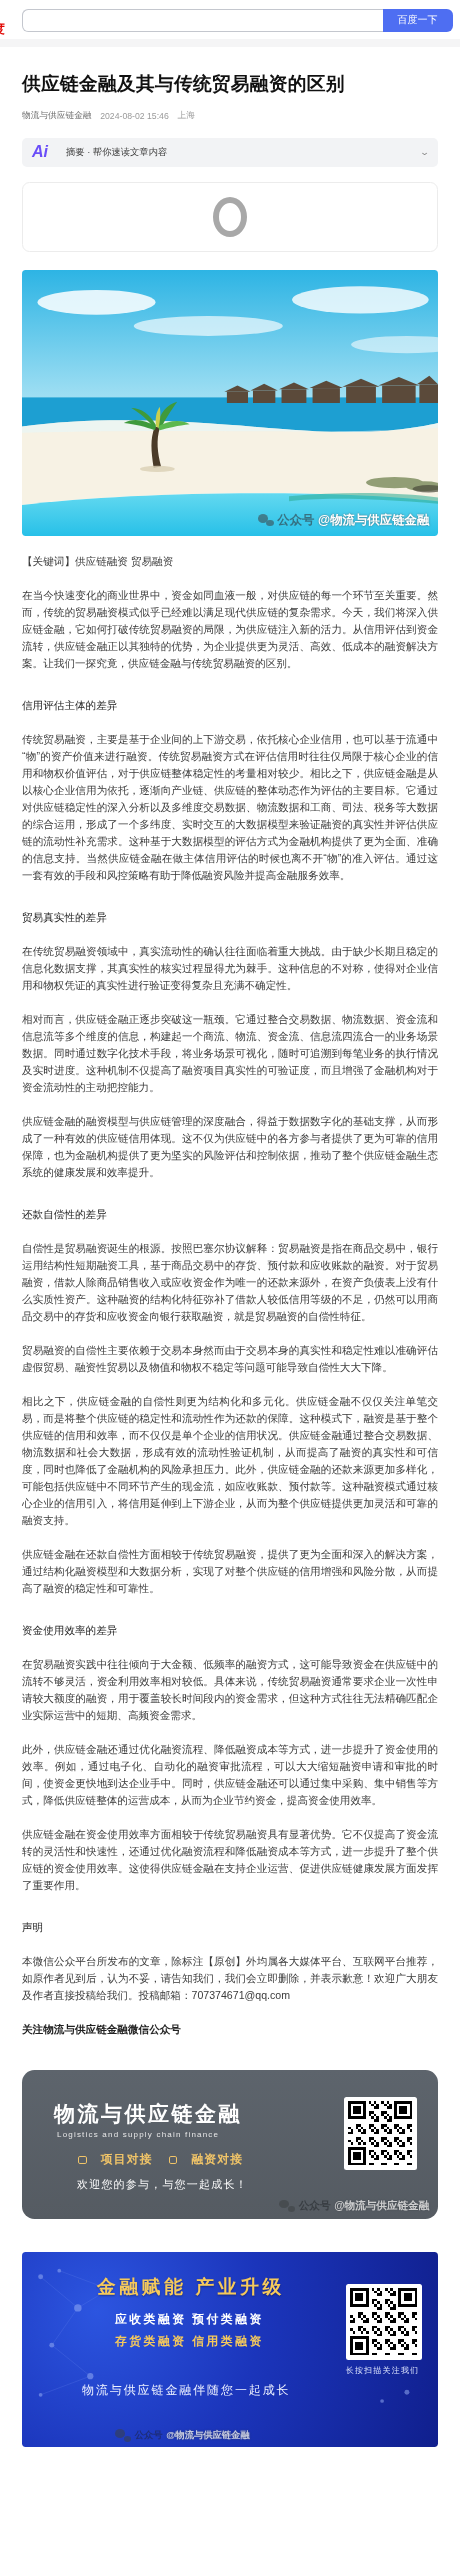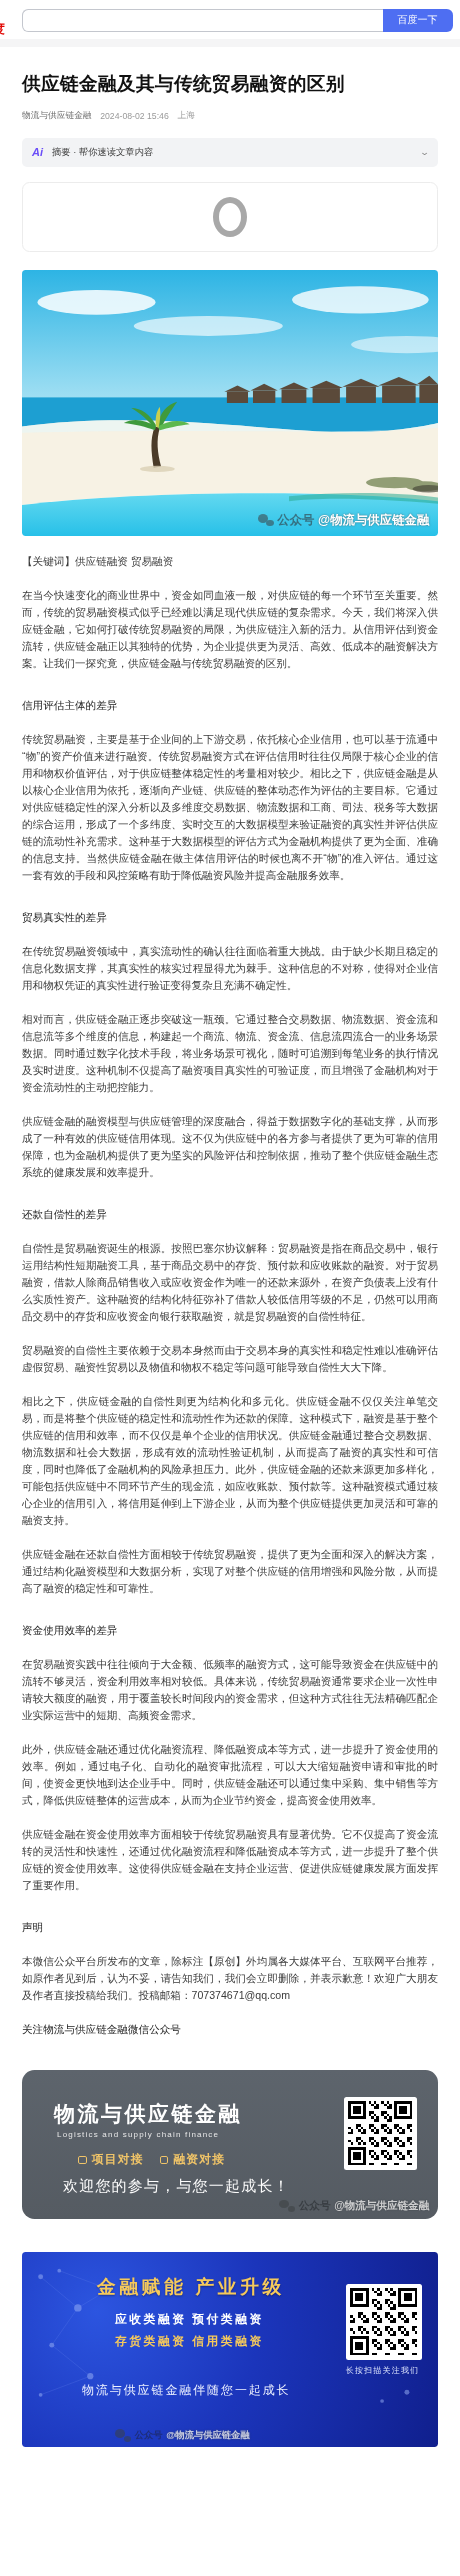--- a/index.html
+++ b/index.html
@@ -33,21 +33,21 @@
     letter-spacing:0.3px;
   }
   .meta { margin-top:13.7px; font-size:8.7px; color:#9a9a9a; display:flex; gap:8.7px; align-items:center; }
   .meta .account { color:#6e6e6e; cursor:pointer; }
 
   
   .ai-bar {
     margin-top:16px; height:29px; background:#f2f3f5; border-radius:5px;
     display:flex; align-items:center; padding:0 10px; cursor:pointer;
   }
-  .ai-logo { color:#6a4df8; font-weight:bold; font-size:11px; font-style:italic; margin-right:9px; }
+  .ai-logo { color:#6a4df8; font-weight:bold; font-size:16px; font-style:italic; margin-right:18px; }
   .ai-text { font-size:9.3px; color:#3d3d3d; }
   .ai-chevron { margin-left:auto; color:#8a8a8a; font-size:8.7px; transform:scaleX(1.4); }
 
   
   .loader-card {
     margin-top:15px; height:70px; border:0.6px solid #ececec; border-radius:7.5px;
     display:flex; align-items:center; justify-content:center; background:#fff;
   }
   .spinner {
     width:34px; height:40px; border:6.2px solid #a8a8a8; border-radius:50%;
@@ -65,35 +65,35 @@
     content:""; position:absolute; background:#3c4043; border-radius:50%;
   }
   .wm-icon::before { width:10px; height:8.7px; left:0; top:0; }
   .wm-icon::after  { width:7.5px; height:6.2px; right:0; bottom:0; }
   .wm-label { color:rgba(50,55,60,.6); }
   .wm-handle { color:#fff; text-shadow:0 0 1.9px rgba(70,75,80,.8); }
 
   
   .article-body { margin-top:5px; padding-bottom:3.7px; }
   .para { font-size:10.6px; line-height:17px; color:#3b3b3b; margin:17px 0; text-align:justify; }
-  .para.bold { font-weight:normal; color:#222; }
+  .para.bold { font-weight:bold; color:#222; }
   .sec-h { font-size:10.6px; line-height:17px; font-weight:normal; color:#222; margin:25px 0 0 0; }
   .sec-h + .para { margin-top:17px; }
 
   
   .banner-dark {
     margin-top:11.2px; height:149px; background:linear-gradient(180deg,#5d646c,#555b62);
     border-radius:12.4px; position:relative; overflow:hidden; color:#fff; cursor:pointer;
   }
   .bd-title { position:absolute; left:32px; top:30px; font-size:21px; font-weight:bold; letter-spacing:2.5px; }
   .bd-sub { position:absolute; left:35px; top:60px; font-size:8px; letter-spacing:1.2px; color:#e8e8e8; }
   .bd-tags { position:absolute; left:56px; top:82px; display:flex; gap:16px; align-items:center; }
-  .bd-tag { color:#f0c468; font-size:11.8px; font-weight:bold; letter-spacing:1.2px; display:flex; align-items:center; gap:5px; }
+  .bd-tag { color:#f0c468; font-size:11.8px; font-weight:bold; letter-spacing:1.2px; display:flex; align-items:center; gap:14px; }
   .bd-tag .t-icon { width:8.7px; height:8.7px; border:1.2px solid #f0c468; border-radius:1.9px; display:inline-block; }
-  .bd-slogan { position:absolute; left:41px; top:107px; font-size:15px; letter-spacing:1.2px; color:#fdfdfd; }
+  .bd-slogan { position:absolute; left:55px; top:107px; font-size:11px; letter-spacing:1.2px; color:#fdfdfd; }
   .banner-dark .qr-box { position:absolute; right:21px; top:27px; width:73px; height:73px; background:#fff; padding:4.4px; border-radius:2.5px; }
   .bd-watermark { position:absolute; right:8.7px; bottom:6.2px; display:flex; gap:3.7px; align-items:center; font-size:10.6px; font-weight:bold; }
   .bd-watermark .wm-label { color:rgba(35,38,42,.55); }
   .bd-watermark .wm-handle { color:rgba(230,230,230,.85); text-shadow:0 0 1.2px rgba(40,44,48,.7); }
 
   
   .banner-blue {
     margin-top:33px; height:195px; border-radius:3.7px;
     background:radial-gradient(circle at 18% 30%, #2c55e0 0%, #1b35bb 45%, #101f8d 100%);
     position:relative; overflow:hidden; color:#fff; cursor:pointer;

